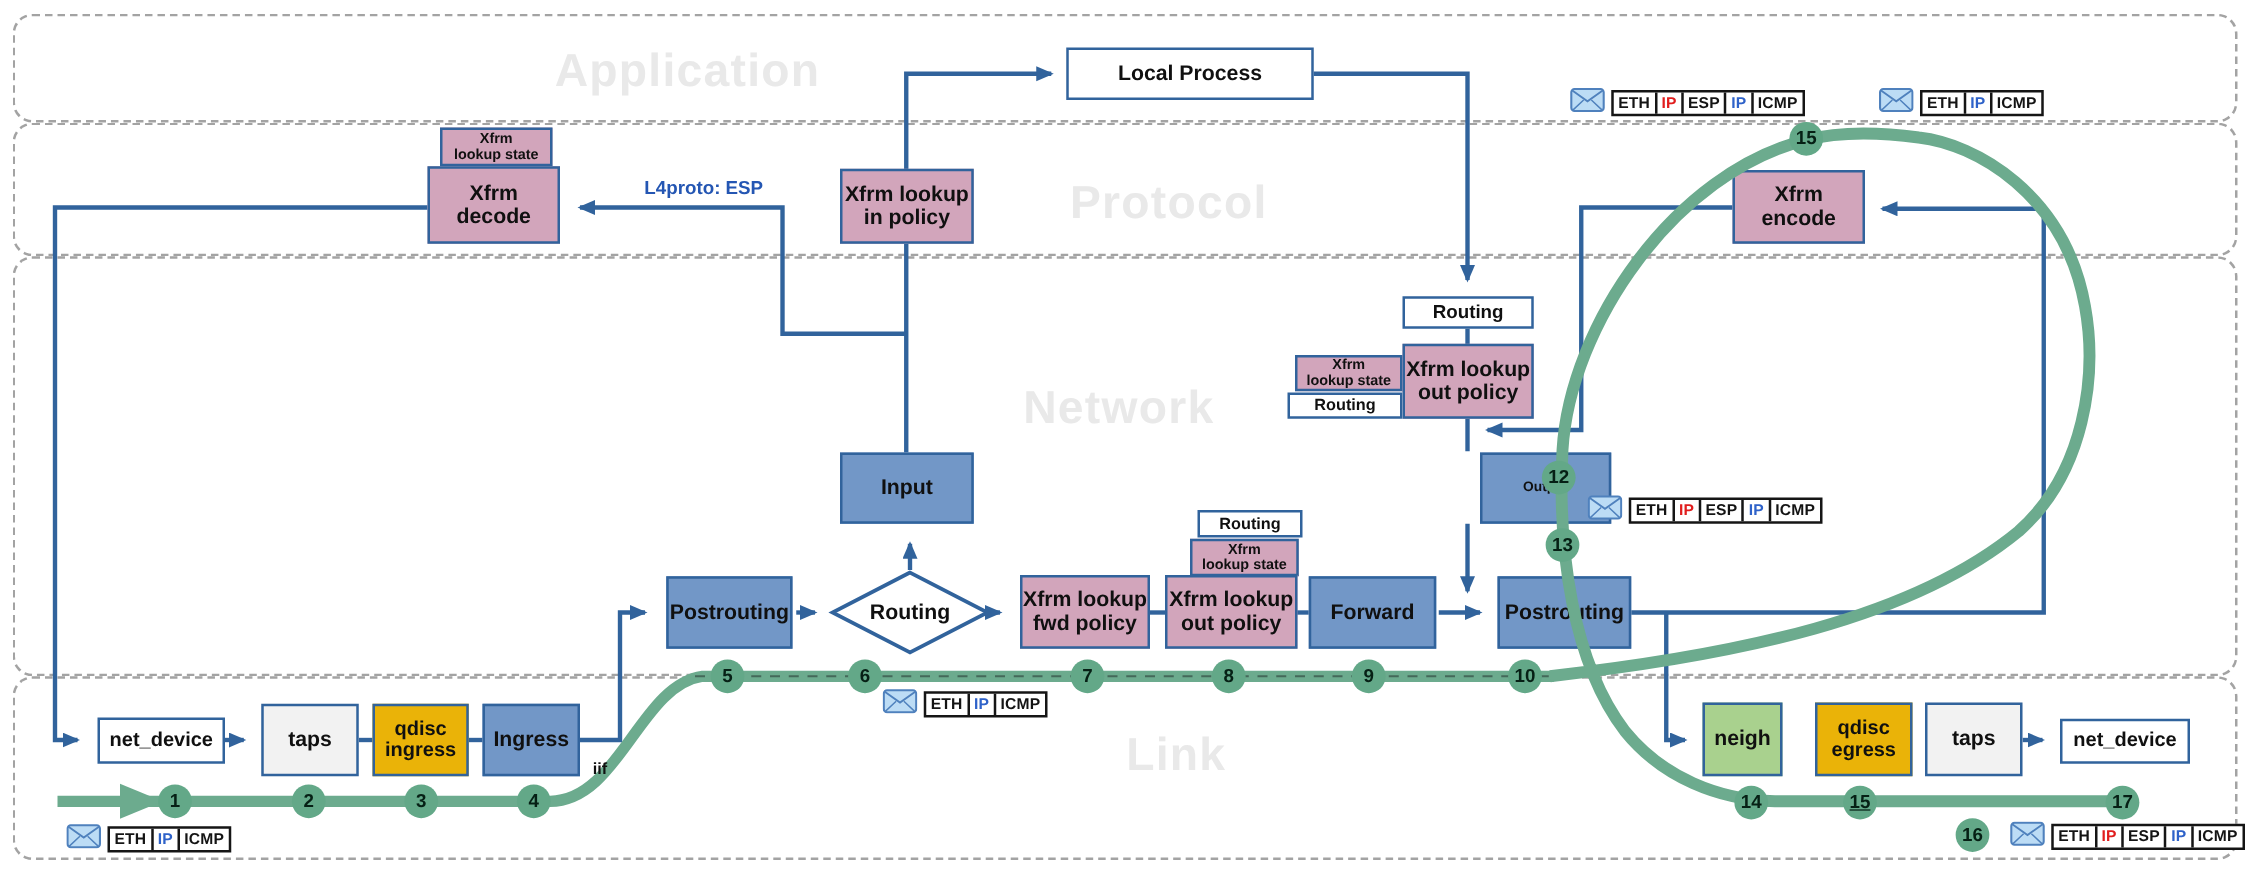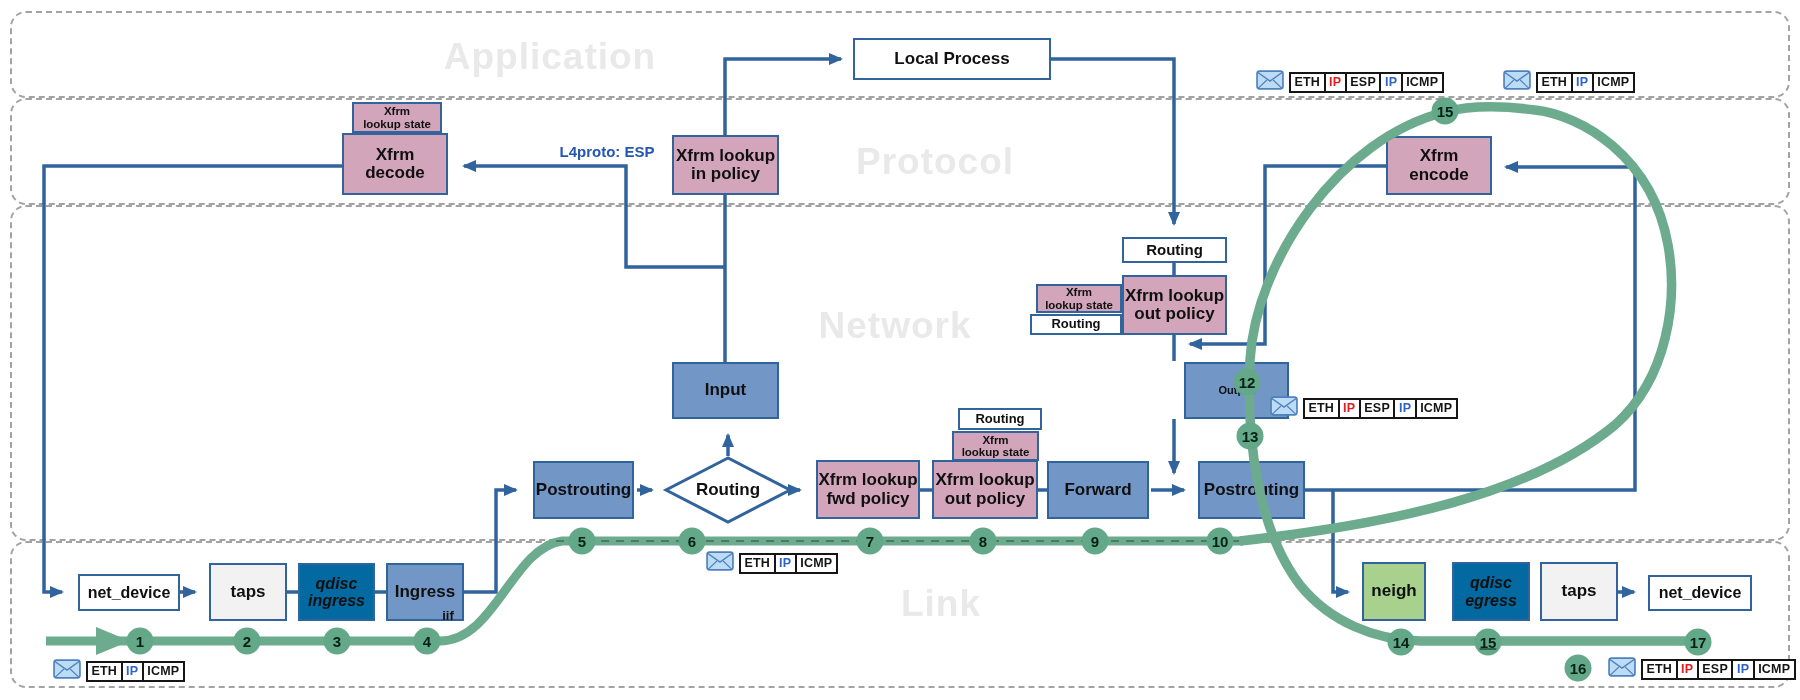--- a/index.html
+++ b/index.html
@@ -10,35 +10,35 @@
       color:#e9e9e9;letter-spacing:1px;white-space:nowrap;z-index:1;}
   svg.layer{position:absolute;left:0;top:0;z-index:2;}
   svg.layer.top{z-index:4;}
   .node{position:absolute;display:flex;align-items:center;justify-content:center;text-align:center;
         font-weight:bold;color:#101010;white-space:pre-line;line-height:1.08;
         border:2.5px solid #31639c;box-sizing:border-box;z-index:3;}
   .node.blue{background:#7297c7;}
   .node.pink{background:#d2a5bb;}
   .node.white{background:#ffffff;}
   .node.grayl{background:#f2f2f2;}
-  .node.grayd{background:#0369a1;font-style:italic;}
+  .node.grayd{background:#eab308;}
   .node.green{background:#a9d18e;}
   .node.rounded{border-radius:0;}
   .node.small{border-width:2px;}
   .diamond-label{position:absolute;transform:translate(-50%,-50%);font-weight:bold;font-size:17px;
         color:#101010;z-index:3;}
   .circle{position:absolute;width:27px;height:27px;border-radius:50%;background:#63a888;
         transform:translate(-50%,-50%);display:flex;align-items:center;justify-content:center;
         font-weight:bold;font-size:15px;color:#062015;z-index:5;}
   .pkt{position:absolute;display:flex;align-items:center;gap:5px;z-index:5;}
   .pkt .segs{display:flex;align-items:stretch;border:2.5px solid #151515;background:#fff;}
   .pkt .seg{padding:1px 3.5px;font-size:12.5px;font-weight:bold;letter-spacing:.2px;line-height:15px;}
   .pkt .seg + .seg{border-left:2px solid #151515;}
   .edge-label{position:absolute;transform:translate(-50%,-50%);font-weight:bold;z-index:3;white-space:nowrap;}
-  #l4proto{color:#2456b3;font-size:15px;margin-left:44px;}
+  #l4proto{color:#2456b3;font-size:15px;}
   #iif{color:#101010;font-size:13px;}
 </style>
 </head>
 <body>
 
 <div id="stage">
 
   <div class="band" style="left:10px;top:11px;width:1780px;height:87px;"></div>
   <div class="band" style="left:10px;top:98px;width:1780px;height:107px;"></div>
   <div class="band" style="left:10px;top:205px;width:1780px;height:336px;"></div>
@@ -230,15 +230,15 @@
           <span class="seg" style="color: rgb(20, 20, 20);">ETH</span>
           <span class="seg" style="color: rgb(225, 29, 29);">IP</span>
           <span class="seg" style="color: rgb(20, 20, 20);">ESP</span>
           <span class="seg" style="color: rgb(46, 98, 201);">IP</span>
           <span class="seg" style="color: rgb(20, 20, 20);">ICMP</span>
         </span>
       </div>
     </div>
 
   <div class="edge-label" id="l4proto" style="left:563px;top:151px;">L4proto: ESP</div>
-  <div class="edge-label" id="iif" style="left:448px;top:615px;">iif</div>
+  <div class="edge-label" id="iif" style="left:480px;top:615px;">iif</div>
 
 </div>
 
 </body></html>

